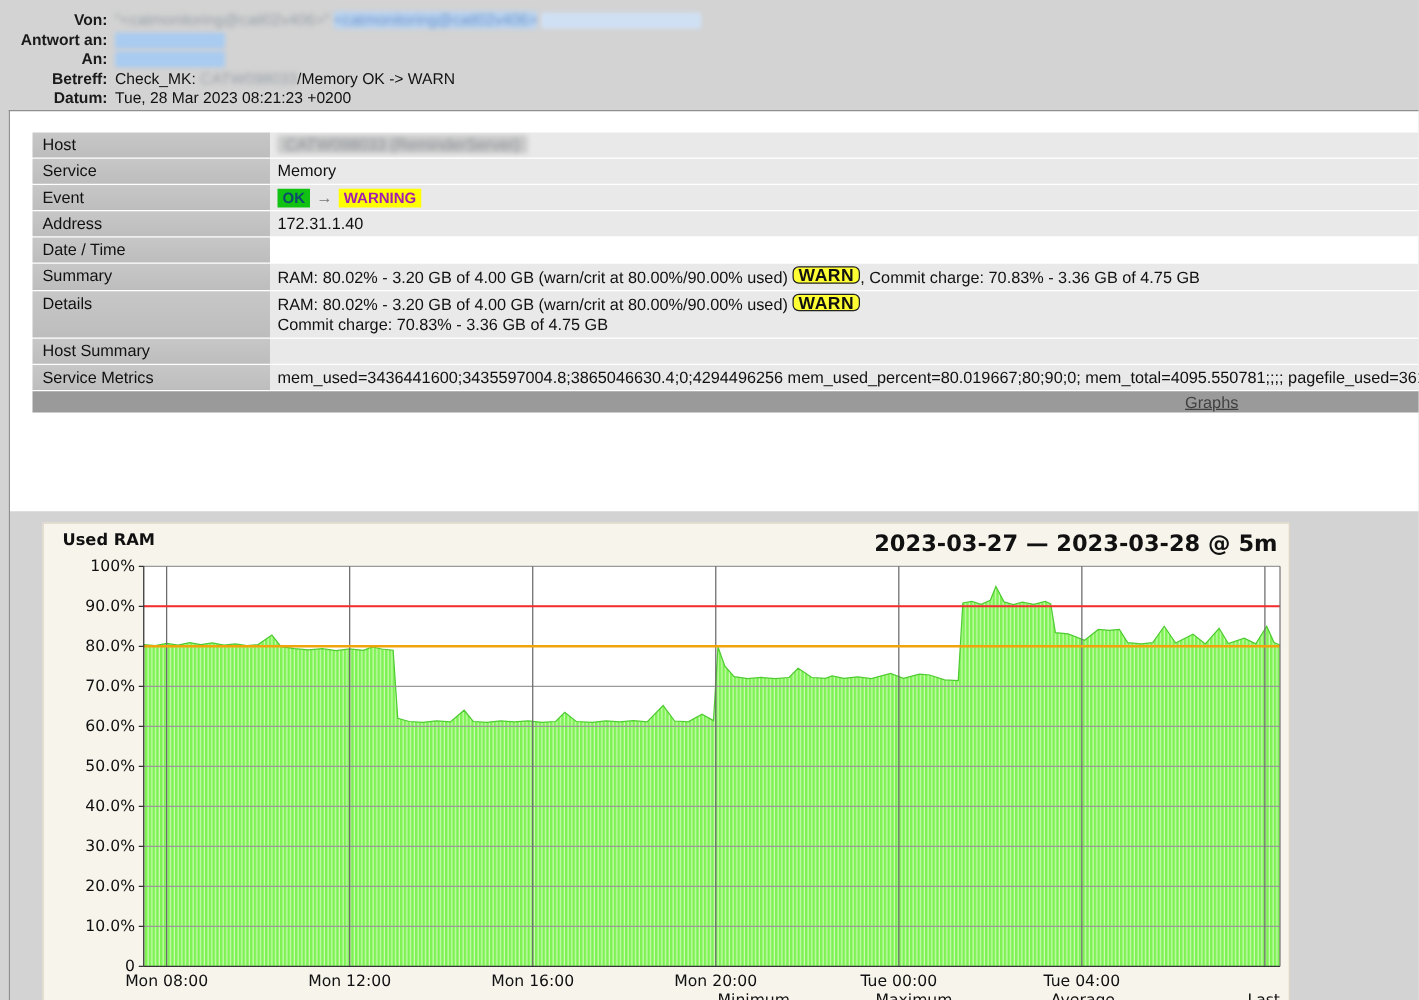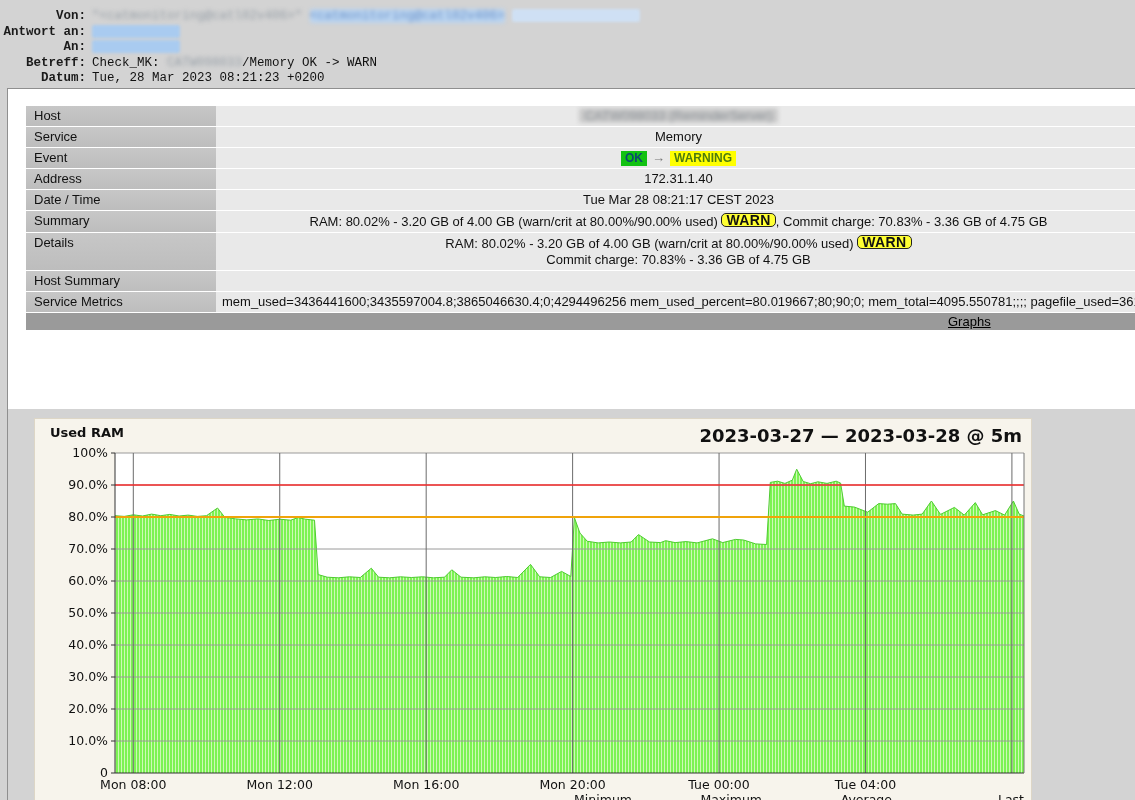--- a/index.html
+++ b/index.html
@@ -1,53 +1,53 @@
 <!DOCTYPE html>
 <html><head>
 <meta charset="utf-8">
 <style>
   * { margin:0; padding:0; box-sizing:border-box; }
   html,body { width:1135px; height:800px; overflow:hidden; }
   body { background:#d3d3d3; font-family:"Liberation Sans", sans-serif; color:#111; position:relative; }
 
   
   .mail-header { padding-top:9px; height:88px; background:#d3d3d3; }
-  .mail-row { display:flex; line-height:15.5px; font-size:12.5px;font-family:Liberation Mono, monospace; }
+  .mail-row { display:flex; line-height:15.5px; font-size:12.5px; }
   .mail-label { width:86px; text-align:right; font-weight:bold; color:#1a1a1a; flex:0 0 86px; }
   .mail-value { margin-left:6px; white-space:nowrap;text-align:right; }
   .redact-txt { filter:blur(2px); border-radius:2px; }
   .redact-gray { color:#98a0a8; }
   .redact-blue { color:#7094c8; background:#b9d4f1; }
   .redact-box { display:inline-block; height:13px; vertical-align:middle; filter:blur(1.5px); border-radius:2px; }
   .box-blue  { background:#a9cbf0; width:88px; }
   .box-blue2 { background:#cfe0f4; width:128px; }
   .redact-host { color:#8a9096; background:#c9c9c9; padding:0 6px; }
 
   
   .content-box { position:absolute; left:7px; top:88px; width:1128px; height:712px;
                  background:#ffffff; border-left:1px solid #8f8f8f; border-top:1px solid #8f8f8f; }
 
   
   .ntable { margin:17px 0 0 18px; }
   .t-row { display:flex; margin-bottom:1px; }
   .t-label { flex:0 0 190px; background:linear-gradient(#c7c7c7,#bdbdbd); font-size:13px;
              padding:2px 4px 2px 8px; line-height:16px; }
   .t-value { flex:1; background:#e9e9e9; font-size:13px; padding:2px 0 2px 6px;
-             line-height:16px; white-space:nowrap; overflow:hidden;text-align:center; }
+             line-height:16px; white-space:nowrap; overflow:hidden; }
   .badge { display:inline-block; font-weight:bold; font-size:12px; padding:0 4px; line-height:15px; }
   .badge-ok { background:#12c212; color:#0c4a6e; }
-  .badge-warning { background:#ffff00; color:#4d7c0f; }
+  .badge-warning { background:#ffff00; color:#a21caf; }
   .ev-arrow { color:#777; margin:0 5px; }
   .warn-pill { display:inline-block; background:#ffff33; border:1px solid #222; border-radius:5px;
                font-size:14px; font-weight:bold; padding:0 4px; line-height:12px; vertical-align:1px;
                letter-spacing:.4px; }
 
   
   .graphs-bar { position:relative; margin:1px 0 0 18px; height:17px; background:#9a9a9a; }
-  .graphs-bar span { position:absolute; left:922px; top:1px; color:#000000; font-size:13px;text-decoration:underline; }
+  .graphs-bar span { position:absolute; left:922px; top:1px; color:#404040; font-size:13px;text-decoration:underline; }
 
   
   .graph-section { position:absolute; left:0; top:320px; width:1128px; height:392px; background:#d3d3d3; }
   .graph-panel { position:absolute; left:26px; top:9px; width:998px; height:472px;
                  background:#f7f4ec; border:1px solid #ddd6c6; }
   .graph-title { position:absolute; left:15px; top:6px; font-size:13px; font-weight:bold;
                  font-family:"DejaVu Sans", sans-serif;text-align:center; }
   .graph-range { position:absolute; right:9px; top:6px; font-size:18px; font-weight:bold;
                  font-family:"DejaVu Sans", sans-serif; }
   #chart-svg { position:absolute; left:0; top:0; }
@@ -105,21 +105,20 @@
       <div class="t-value">
         <span class="badge badge-ok">OK</span><span class="ev-arrow">→</span><span class="badge badge-warning">WARNING</span>
       </div>
     </div>
     <div class="t-row">
       <div class="t-label">Address</div>
       <div class="t-value">172.31.1.40</div>
     </div>
     <div class="t-row">
       <div class="t-label">Date / Time</div>
-      <div class="t-value">Tue Mar 28 08:21:17 CEST 2023</div>
     </div>
     <div class="t-row">
       <div class="t-label">Summary</div>
       <div class="t-value"><span>RAM: 80.02% - 3.20 GB of 4.00 GB (warn/crit at 80.00%/90.00% used)</span> <span class="warn-pill">WARN</span><span>, Commit charge: 70.83% - 3.36 GB of 4.75 GB</span></div>
     </div>
     <div class="t-row">
       <div class="t-label">Details</div>
       <div class="t-value">
         <div><span>RAM: 80.02% - 3.20 GB of 4.00 GB (warn/crit at 80.00%/90.00% used)</span> <span class="warn-pill">WARN</span></div>
         <div>Commit charge: 70.83% - 3.36 GB of 4.75 GB</div>

